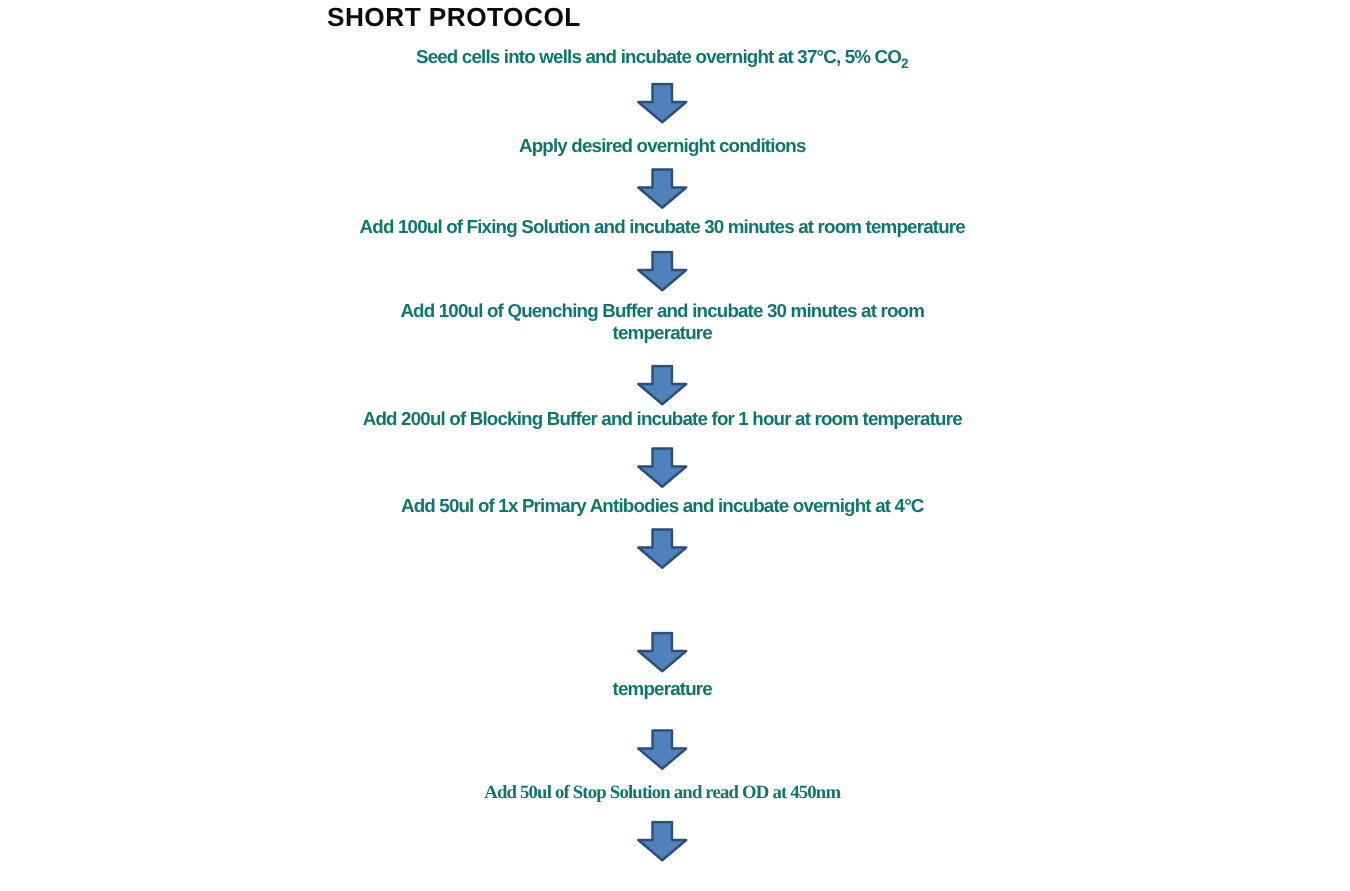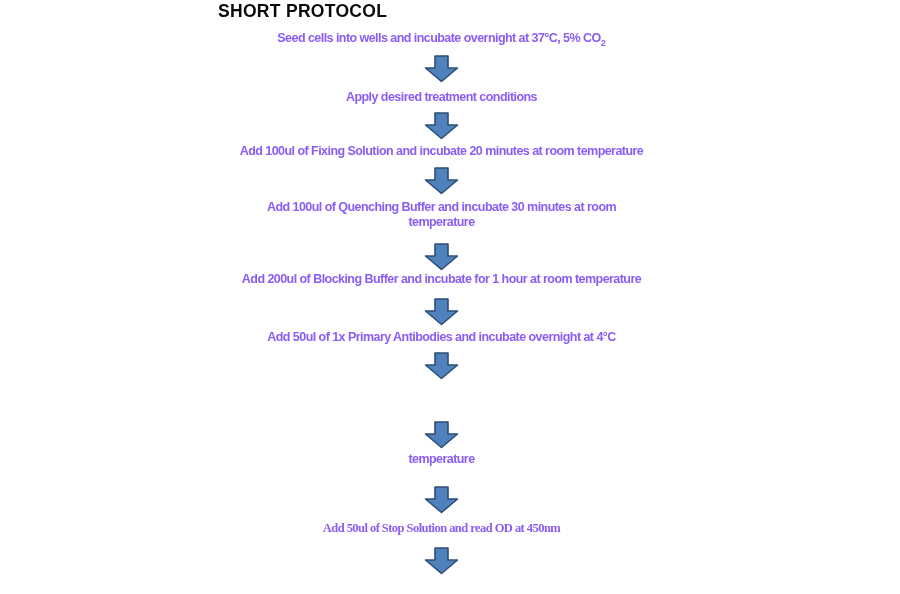--- a/index.html
+++ b/index.html
@@ -7,21 +7,21 @@
     position:relative;width:900px;height:594px;background:#ffffff;
     font-family:"Liberation Sans", sans-serif;color:#101010;overflow:hidden;
   }
   .title{
     position:absolute;left:218px;top:1px;
     font-size:17.5px;font-weight:700;letter-spacing:0.3px;color:#0a0a0a;
   }
   .step{
     position:absolute;left:160px;width:563px;text-align:center;
     font-weight:700;font-size:12.5px;line-height:15px;letter-spacing:-0.55px;
-    white-space:nowrap;color:#8b5cf6;
+    white-space:nowrap;color:#0f766e;
   }
   .ln2{display:block;}
   sub{font-size:9px;letter-spacing:0;}
   .arrow{position:absolute;left:424px;width:35px;height:28px;}
   
   .s1{top:31px;} .s2{top:90px;} .s3{top:144px;} .s4{top:200px;} .s5{top:272px;}
   .s6{top:330px;} .s7{top:384px;} .s8{top:452px;} .s9{top:521px;font-family:Liberation Serif, serif;} .s10{top:578px;}
   
   .a1{top:55px;} .a2{top:112px;} .a3{top:167px;} .a4{top:243px;} .a5{top:298px;}
   .a6{top:352px;} .a7{top:421px;} .a8{top:486px;} .a9{top:547px;}
@@ -32,27 +32,27 @@
 <div class="canvas">
 
   <div class="title">SHORT PROTOCOL</div>
 
   <div class="step s1"><span class="ln">Seed cells into wells and incubate overnight at 37°C, 5% CO</span><sub>2</sub></div>
 
   <svg class="arrow a1" viewBox="0 0 35 28" width="35" height="28">
     <polygon points="11,1 24,1 24,13 33.5,13 17.5,26.5 1.5,13 11,13" stroke-width="1.6" stroke-linejoin="round" fill="#4F81BD" stroke="#2D4E77"></polygon>
   </svg>
 
-  <div class="step s2"><span class="ln">Apply desired treatment conditions</span></div>
+  <div class="step s2"><span class="ln">Apply desired overnight conditions</span></div>
 
   <svg class="arrow a2" viewBox="0 0 35 28" width="35" height="28">
     <polygon points="11,1 24,1 24,13 33.5,13 17.5,26.5 1.5,13 11,13" stroke-width="1.6" stroke-linejoin="round" fill="#4F81BD" stroke="#2D4E77"></polygon>
   </svg>
 
-  <div class="step s3"><span class="ln">Add 100ul of Fixing Solution and incubate 20 minutes at room temperature</span></div>
+  <div class="step s3"><span class="ln">Add 100ul of Fixing Solution and incubate 30 minutes at room temperature</span></div>
 
   <svg class="arrow a3" viewBox="0 0 35 28" width="35" height="28">
     <polygon points="11,1 24,1 24,13 33.5,13 17.5,26.5 1.5,13 11,13" stroke-width="1.6" stroke-linejoin="round" fill="#4F81BD" stroke="#2D4E77"></polygon>
   </svg>
 
   <div class="step s4"><span class="ln">Add 100ul of Quenching Buffer and incubate 30 minutes at room</span><span class="ln2">temperature</span></div>
 
   <svg class="arrow a4" viewBox="0 0 35 28" width="35" height="28">
     <polygon points="11,1 24,1 24,13 33.5,13 17.5,26.5 1.5,13 11,13" stroke-width="1.6" stroke-linejoin="round" fill="#4F81BD" stroke="#2D4E77"></polygon>
   </svg>

